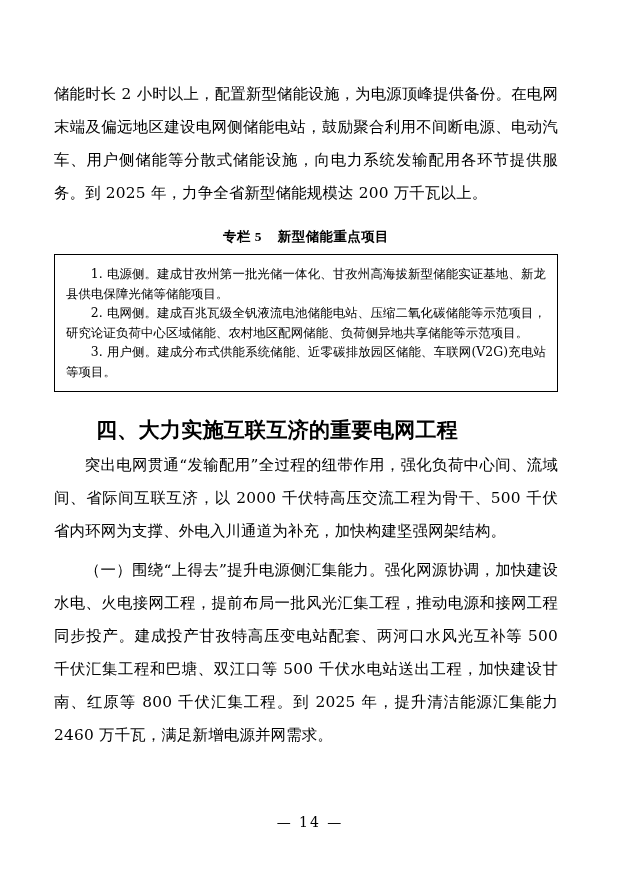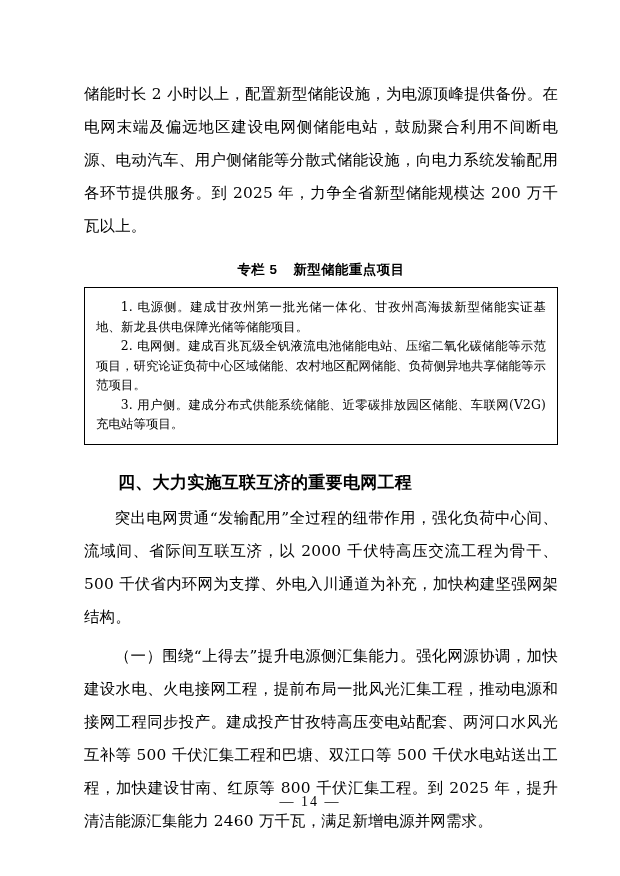--- a/index.html
+++ b/index.html
@@ -12,40 +12,40 @@
     background: #ffffff;
     font-family: "DejaVu Serif", "Liberation Serif", serif;
     color: #000000;
     overflow: hidden;
   }
   .page {
     position: relative;
     width: 620px;
     height: 876px;
     box-sizing: border-box;
-    padding: 78px 62px 0 84px;
+    padding: 78px 62px 0 54px;
   }
   .para {
     font-size: 15.4px;
     line-height: 33px;
     text-align: justify;
     text-justify: inter-ideograph;
     letter-spacing: 0.2px;
     margin: 0;
   }
   .para.indent {
     text-indent: 2em;
   }
   .box-title {
     text-align: center;
     font-size: 13.4px;
     font-weight: bold;
     letter-spacing: 0.5px;
     margin: 18px 0 8px 0;
-    font-family: Liberation Sans, sans-serif;
+    font-family: Liberation Serif, serif;
   }
   .box-title .gap {
     display: inline-block;
     width: 16px;
   }
   .callout {
     border: 1px solid #000000;
     box-sizing: border-box;
     padding: 9px 11px 10px 11px;
     margin: 0 0 0 0;
@@ -53,38 +53,37 @@
   .callout p {
     margin: 0;
     font-size: 12.4px;
     line-height: 19.5px;
     text-align: justify;
     text-justify: inter-ideograph;
     text-indent: 2em;
     letter-spacing: 0.1px;
   }
   .section-heading {
-    font-size: 17px;
+    font-size: 21px;
     font-weight: bold;
     line-height: 33px;
     margin: 22px 0 2px 0;
     text-indent: 2em;
     letter-spacing: 0.3px;
-    font-family: Liberation Mono, monospace;
+    font-family: Liberation Serif, serif;
   }
   .spacer-sm { height: 6px; }
   .footer {
     position: absolute;
     left: 0;
     right: 0;
-    bottom: 66px;
+    bottom: 46px;
     text-align: center;
     font-size: 14px;
     letter-spacing: 2px;
-    font-family: Liberation Serif, serif;
   }
 </style>
 </head>
 <body>
 
 <div class="page">
 
   <p class="para">储能时长 2 小时以上，配置新型储能设施，为电源顶峰提供备份。在电网末端及偏远地区建设电网侧储能电站，鼓励聚合利用不间断电源、电动汽车、用户侧储能等分散式储能设施，向电力系统发输配用各环节提供服务。到 2025 年，力争全省新型储能规模达 200 万千瓦以上。</p>
 
   <div class="box-title">

